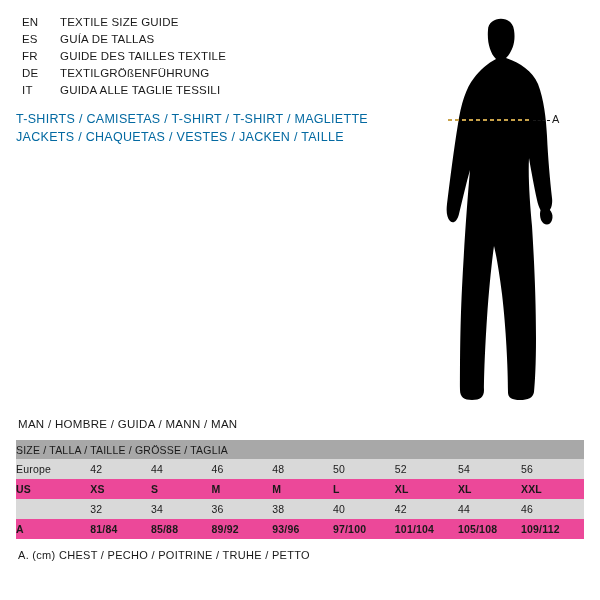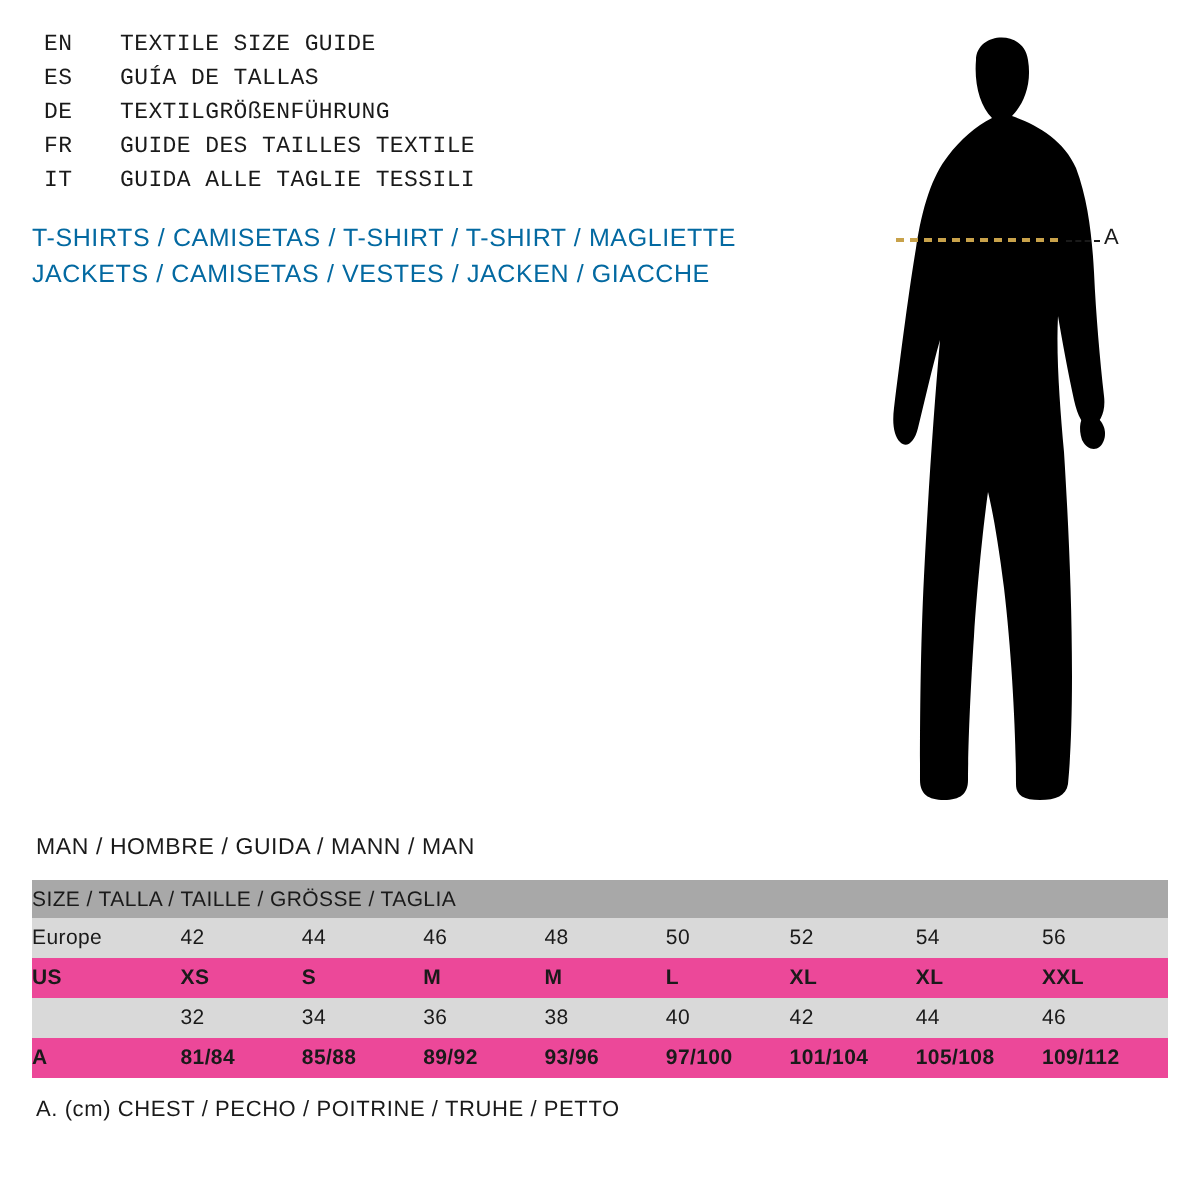--- a/index.html
+++ b/index.html
@@ -21,21 +21,20 @@
     width: 600px;
     height: 600px;
   }
 
   
   .lang-block {
     position: absolute;
     left: 22px;
     top: 16px;
     width: 330px;
-    font-family: Liberation Mono, monospace;
   }
   .lang-row {
     display: flex;
     align-items: baseline;
     height: 17px;
     font-size: 11.5px;
     letter-spacing: 0.2px;
   }
   .lang-code {
     width: 38px;
@@ -151,36 +150,36 @@
   <div class="lang-block">
     <div class="lang-row">
       <span class="lang-code">EN</span>
       <span class="lang-text">TEXTILE SIZE GUIDE</span>
     </div>
     <div class="lang-row">
       <span class="lang-code">ES</span>
       <span class="lang-text">GUÍA DE TALLAS</span>
     </div>
     <div class="lang-row">
+      <span class="lang-code">FR</span>
+      <span class="lang-text">GUIDE DES TAILLES TEXTILE</span>
+    </div>
+    <div class="lang-row">
       <span class="lang-code">DE</span>
       <span class="lang-text">TEXTILGRÖßENFÜHRUNG</span>
     </div>
     <div class="lang-row">
-      <span class="lang-code">FR</span>
-      <span class="lang-text">GUIDE DES TAILLES TEXTILE</span>
-    </div>
-    <div class="lang-row">
       <span class="lang-code">IT</span>
       <span class="lang-text">GUIDA ALLE TAGLIE TESSILI</span>
     </div>
   </div>
 
   <div class="cat-block">
     <div class="cat-line">T-SHIRTS / CAMISETAS / T-SHIRT / T-SHIRT / MAGLIETTE</div>
-    <div class="cat-line">JACKETS / CAMISETAS / VESTES / JACKEN / GIACCHE</div>
+    <div class="cat-line">JACKETS / CHAQUETAS / VESTES / JACKEN / TAILLE</div>
   </div>
 
   <div class="figure-wrap">
     <svg width="200" height="400" viewBox="0 0 200 400">
       <path fill="#000000" d="
         M 88 22
         C 88 8, 112 6, 114 22
         C 116 34, 112 44, 106 50
         C 118 54, 132 62, 138 76
         C 144 92, 146 110, 147 128

